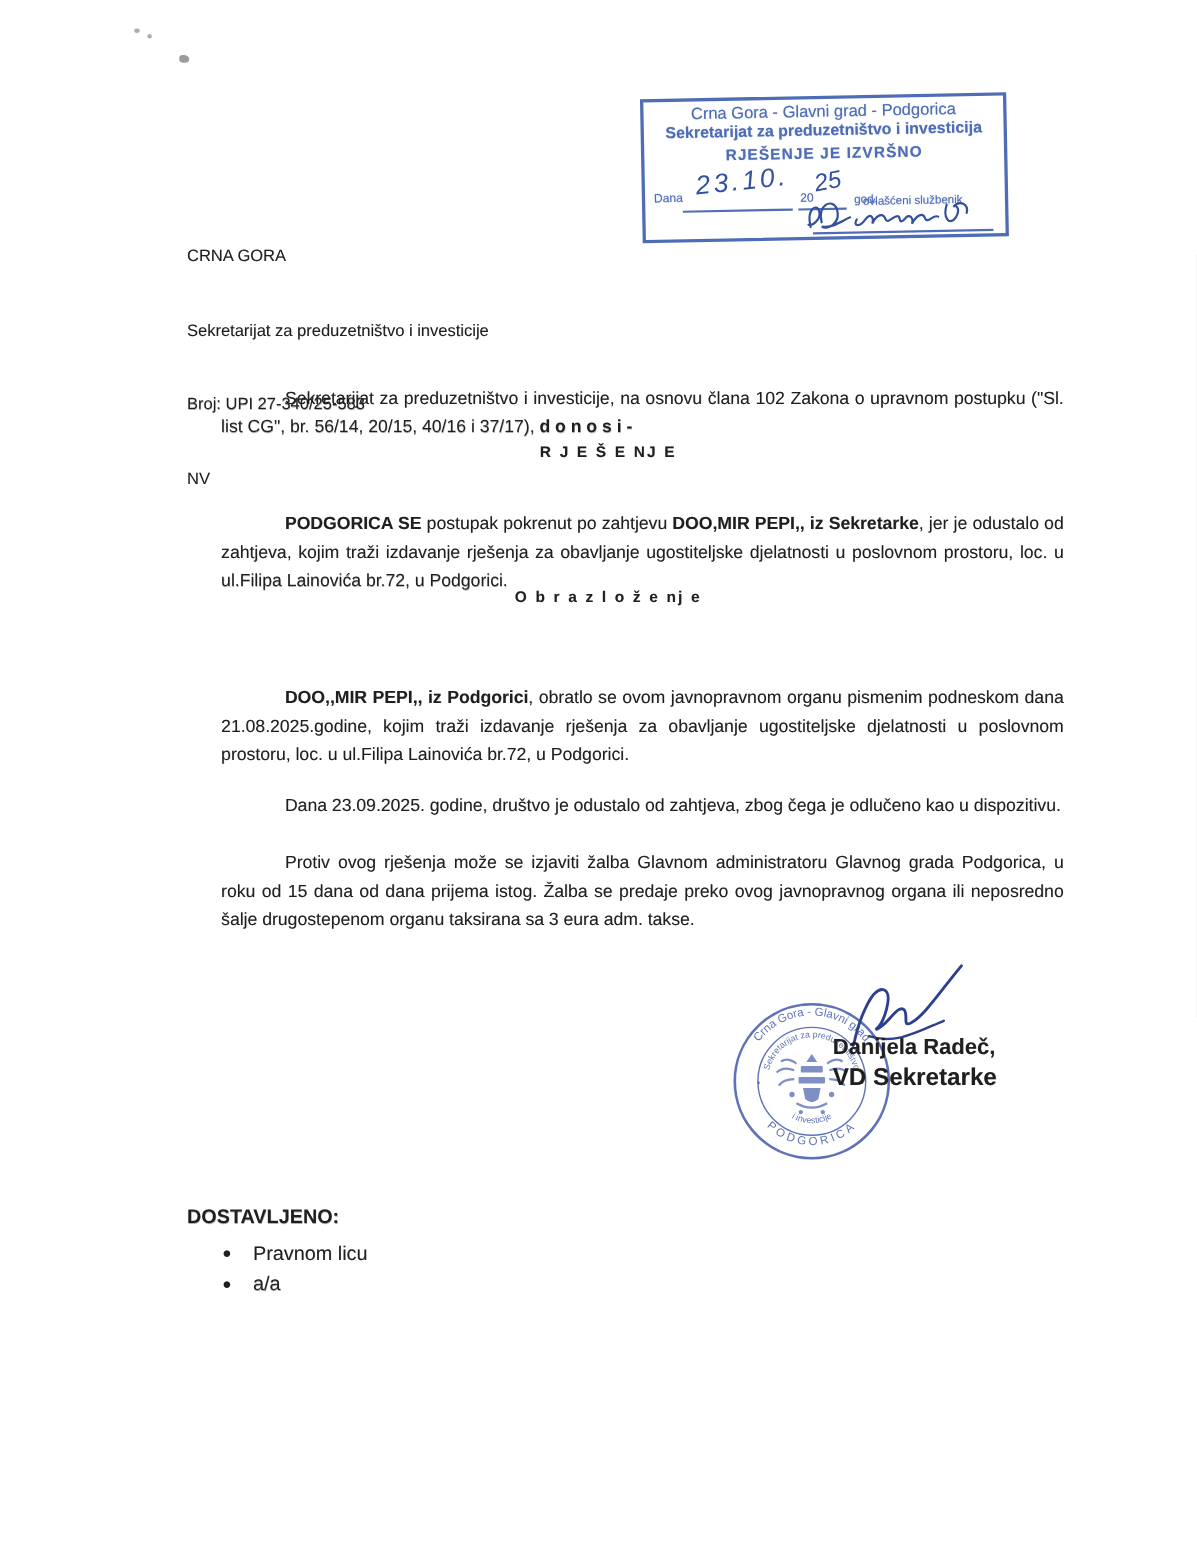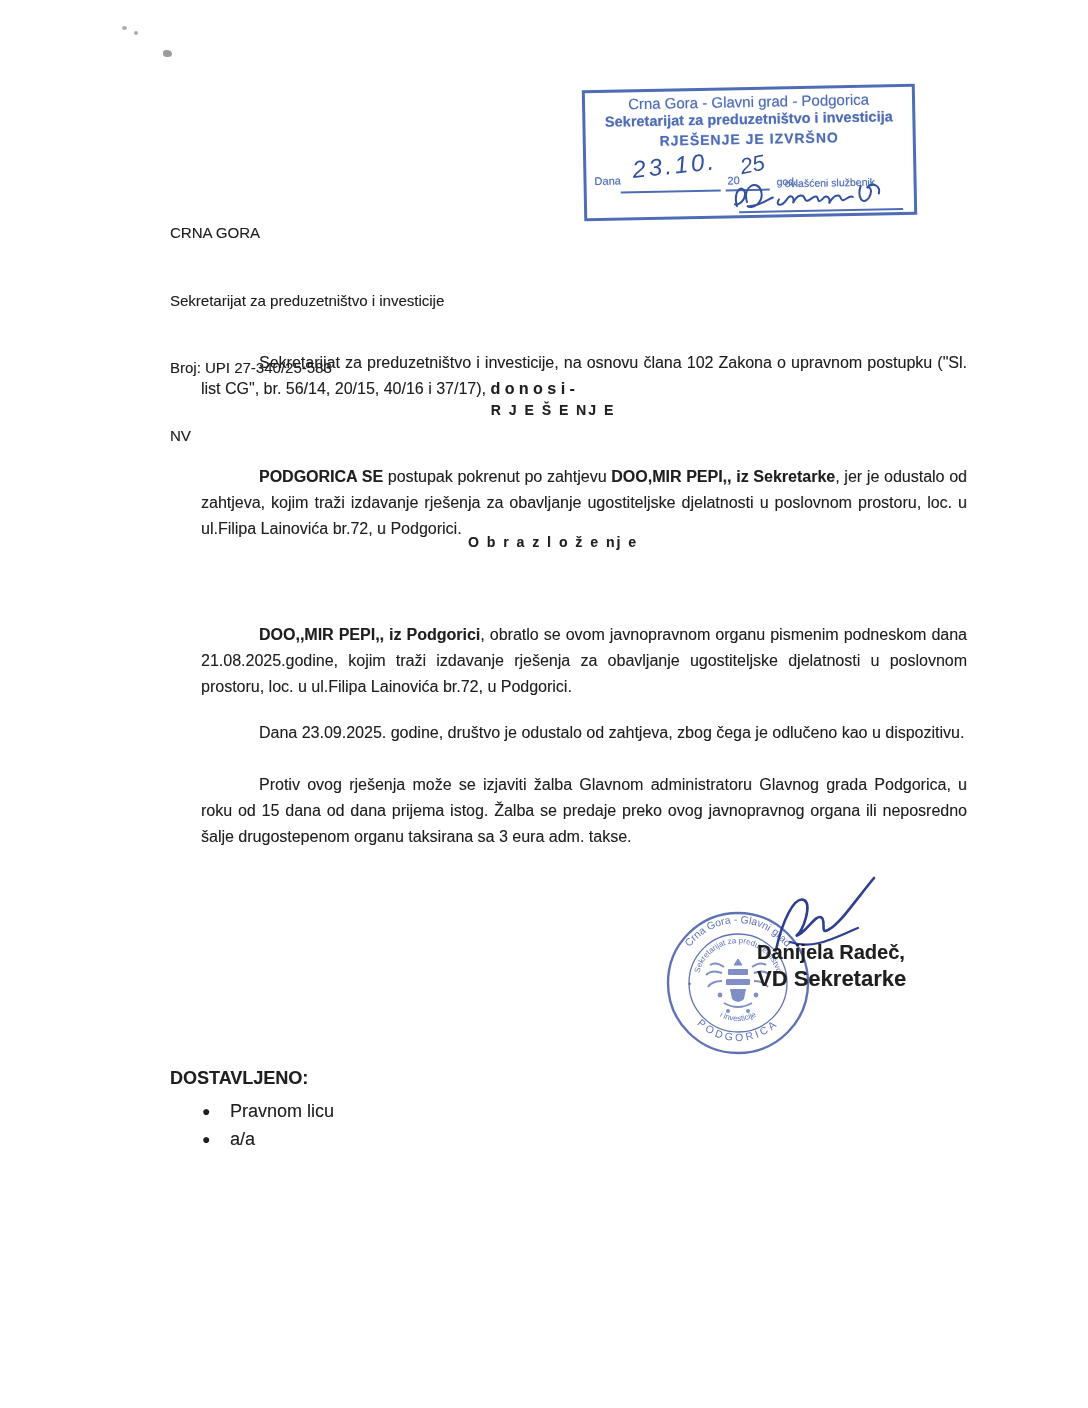--- a/index.html
+++ b/index.html
@@ -49,21 +49,21 @@
   .stamp .s-sig       { position:absolute; left:136px; top:90px; }
   .stamp .s-sigline   { position:absolute; left:152px; top:121px; width:164px; height:2px; background:#4f6db6; }
 
   
   .seal { position:absolute; left:664px; top:909px; opacity:.88; }
   .main-sig { position:absolute; left:762px; top:870px; }
   .sig-name  { position:absolute; left:757px; top:941px; font-size:20px; font-weight:bold; }
   .sig-title { position:absolute; left:757px; top:966px; font-size:22px; font-weight:bold; }
 
   
-  .delivered { position:absolute; left:170px; top:1068px; font-size:18px; }
+  .delivered { position:absolute; left:170px; top:1096px; font-size:18px; }
   .delivered .d-title { font-weight:bold; }
   .delivered ul { list-style:none; margin:8px 0 0 0; padding:0; }
   .delivered li { position:relative; padding-left:60px; line-height:28px; }
   .delivered li .bullet { position:absolute; left:32px; top:0; font-size:14px; }
 </style>
 </head>
 <body>
 
 <div class="page">
 

